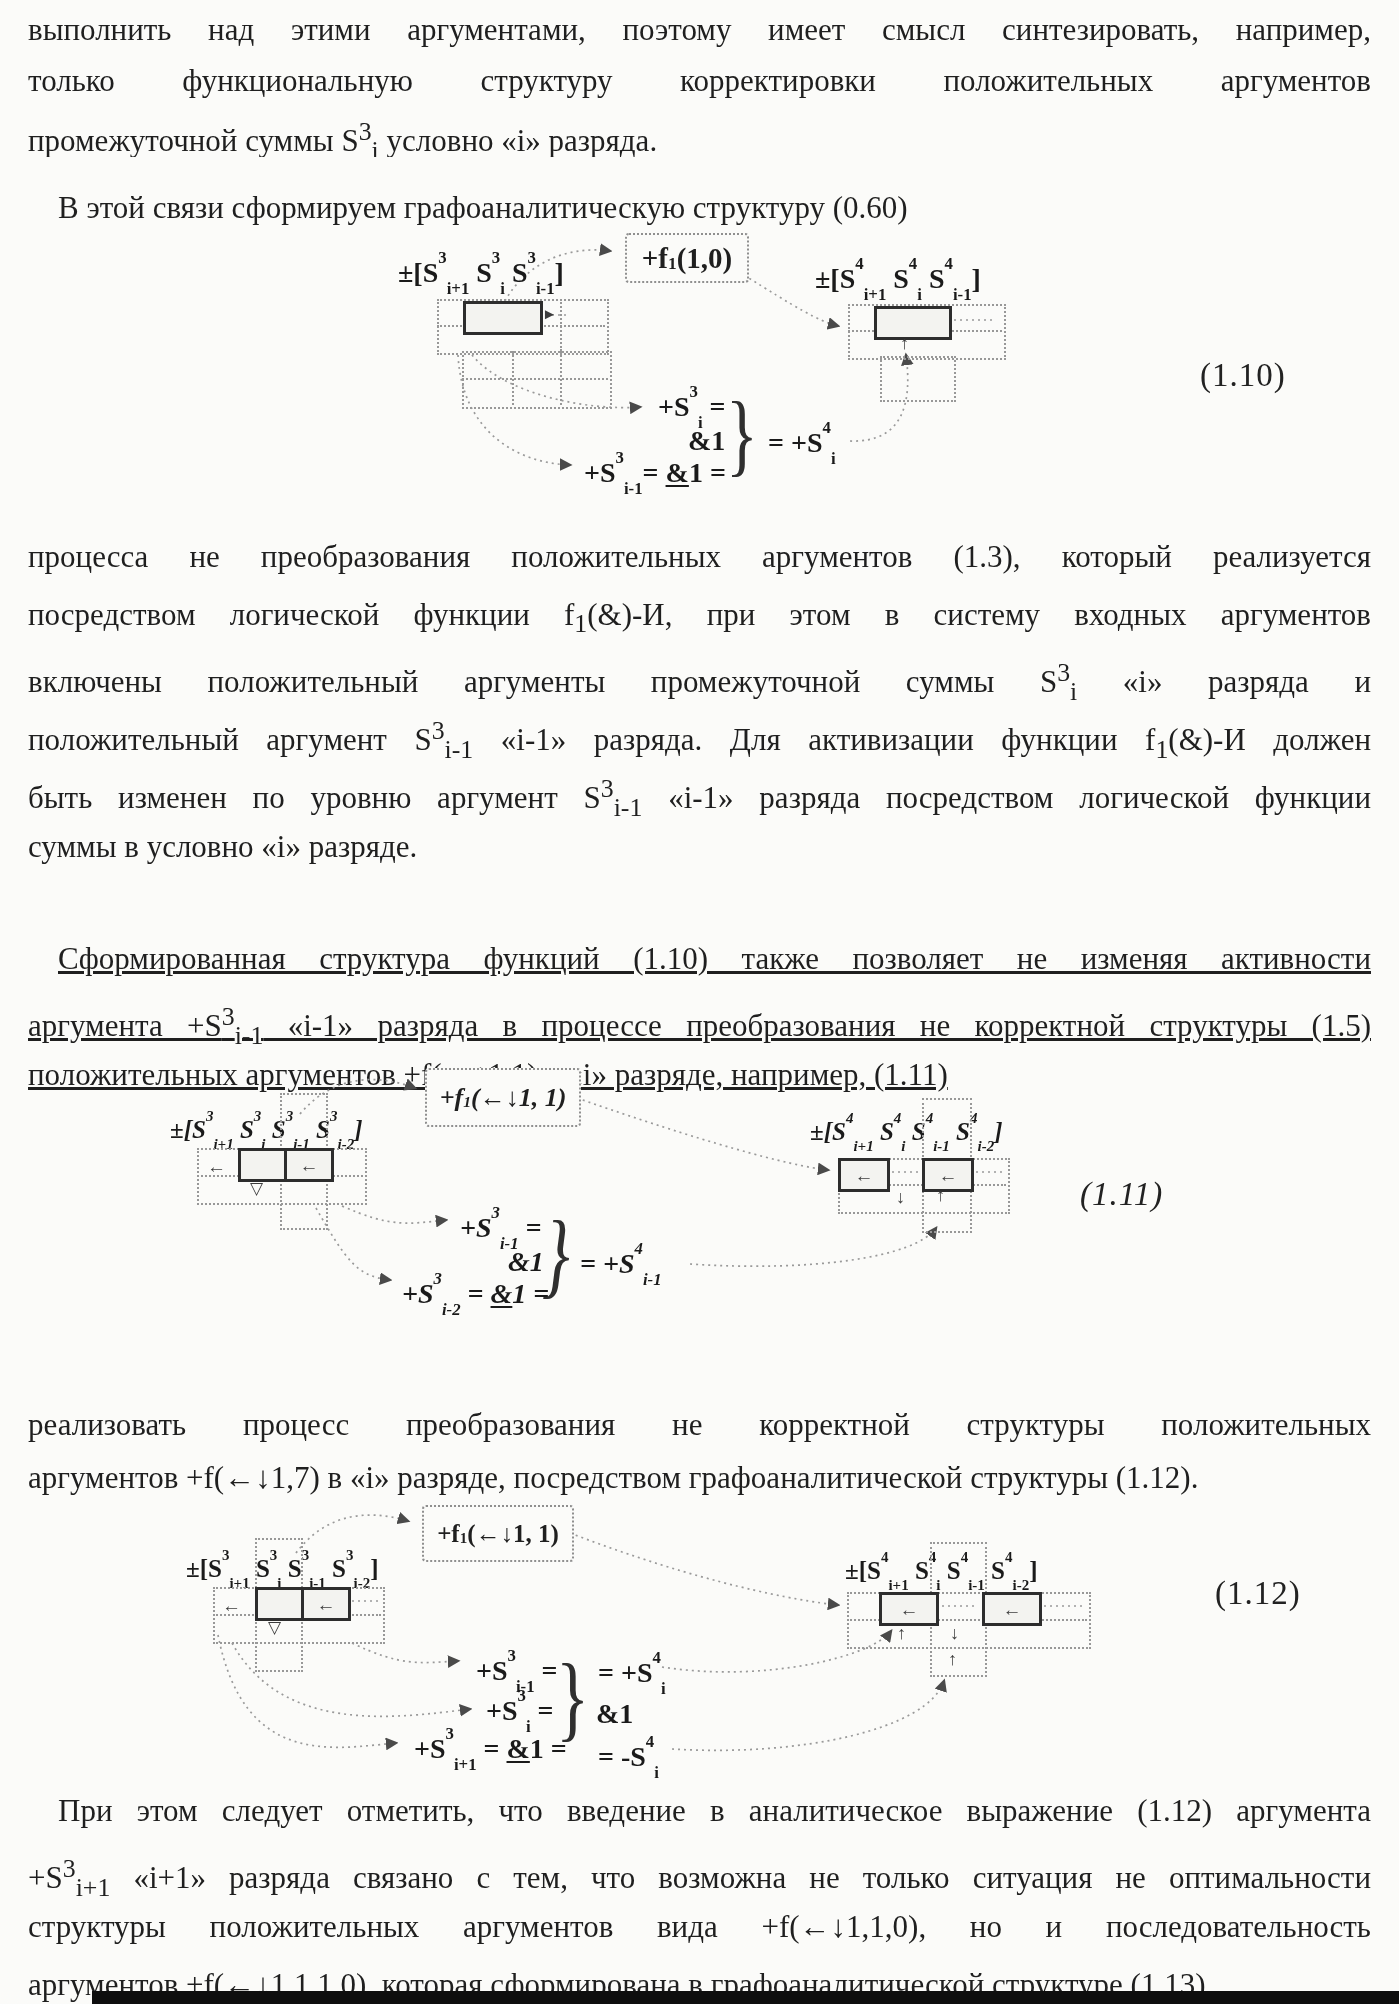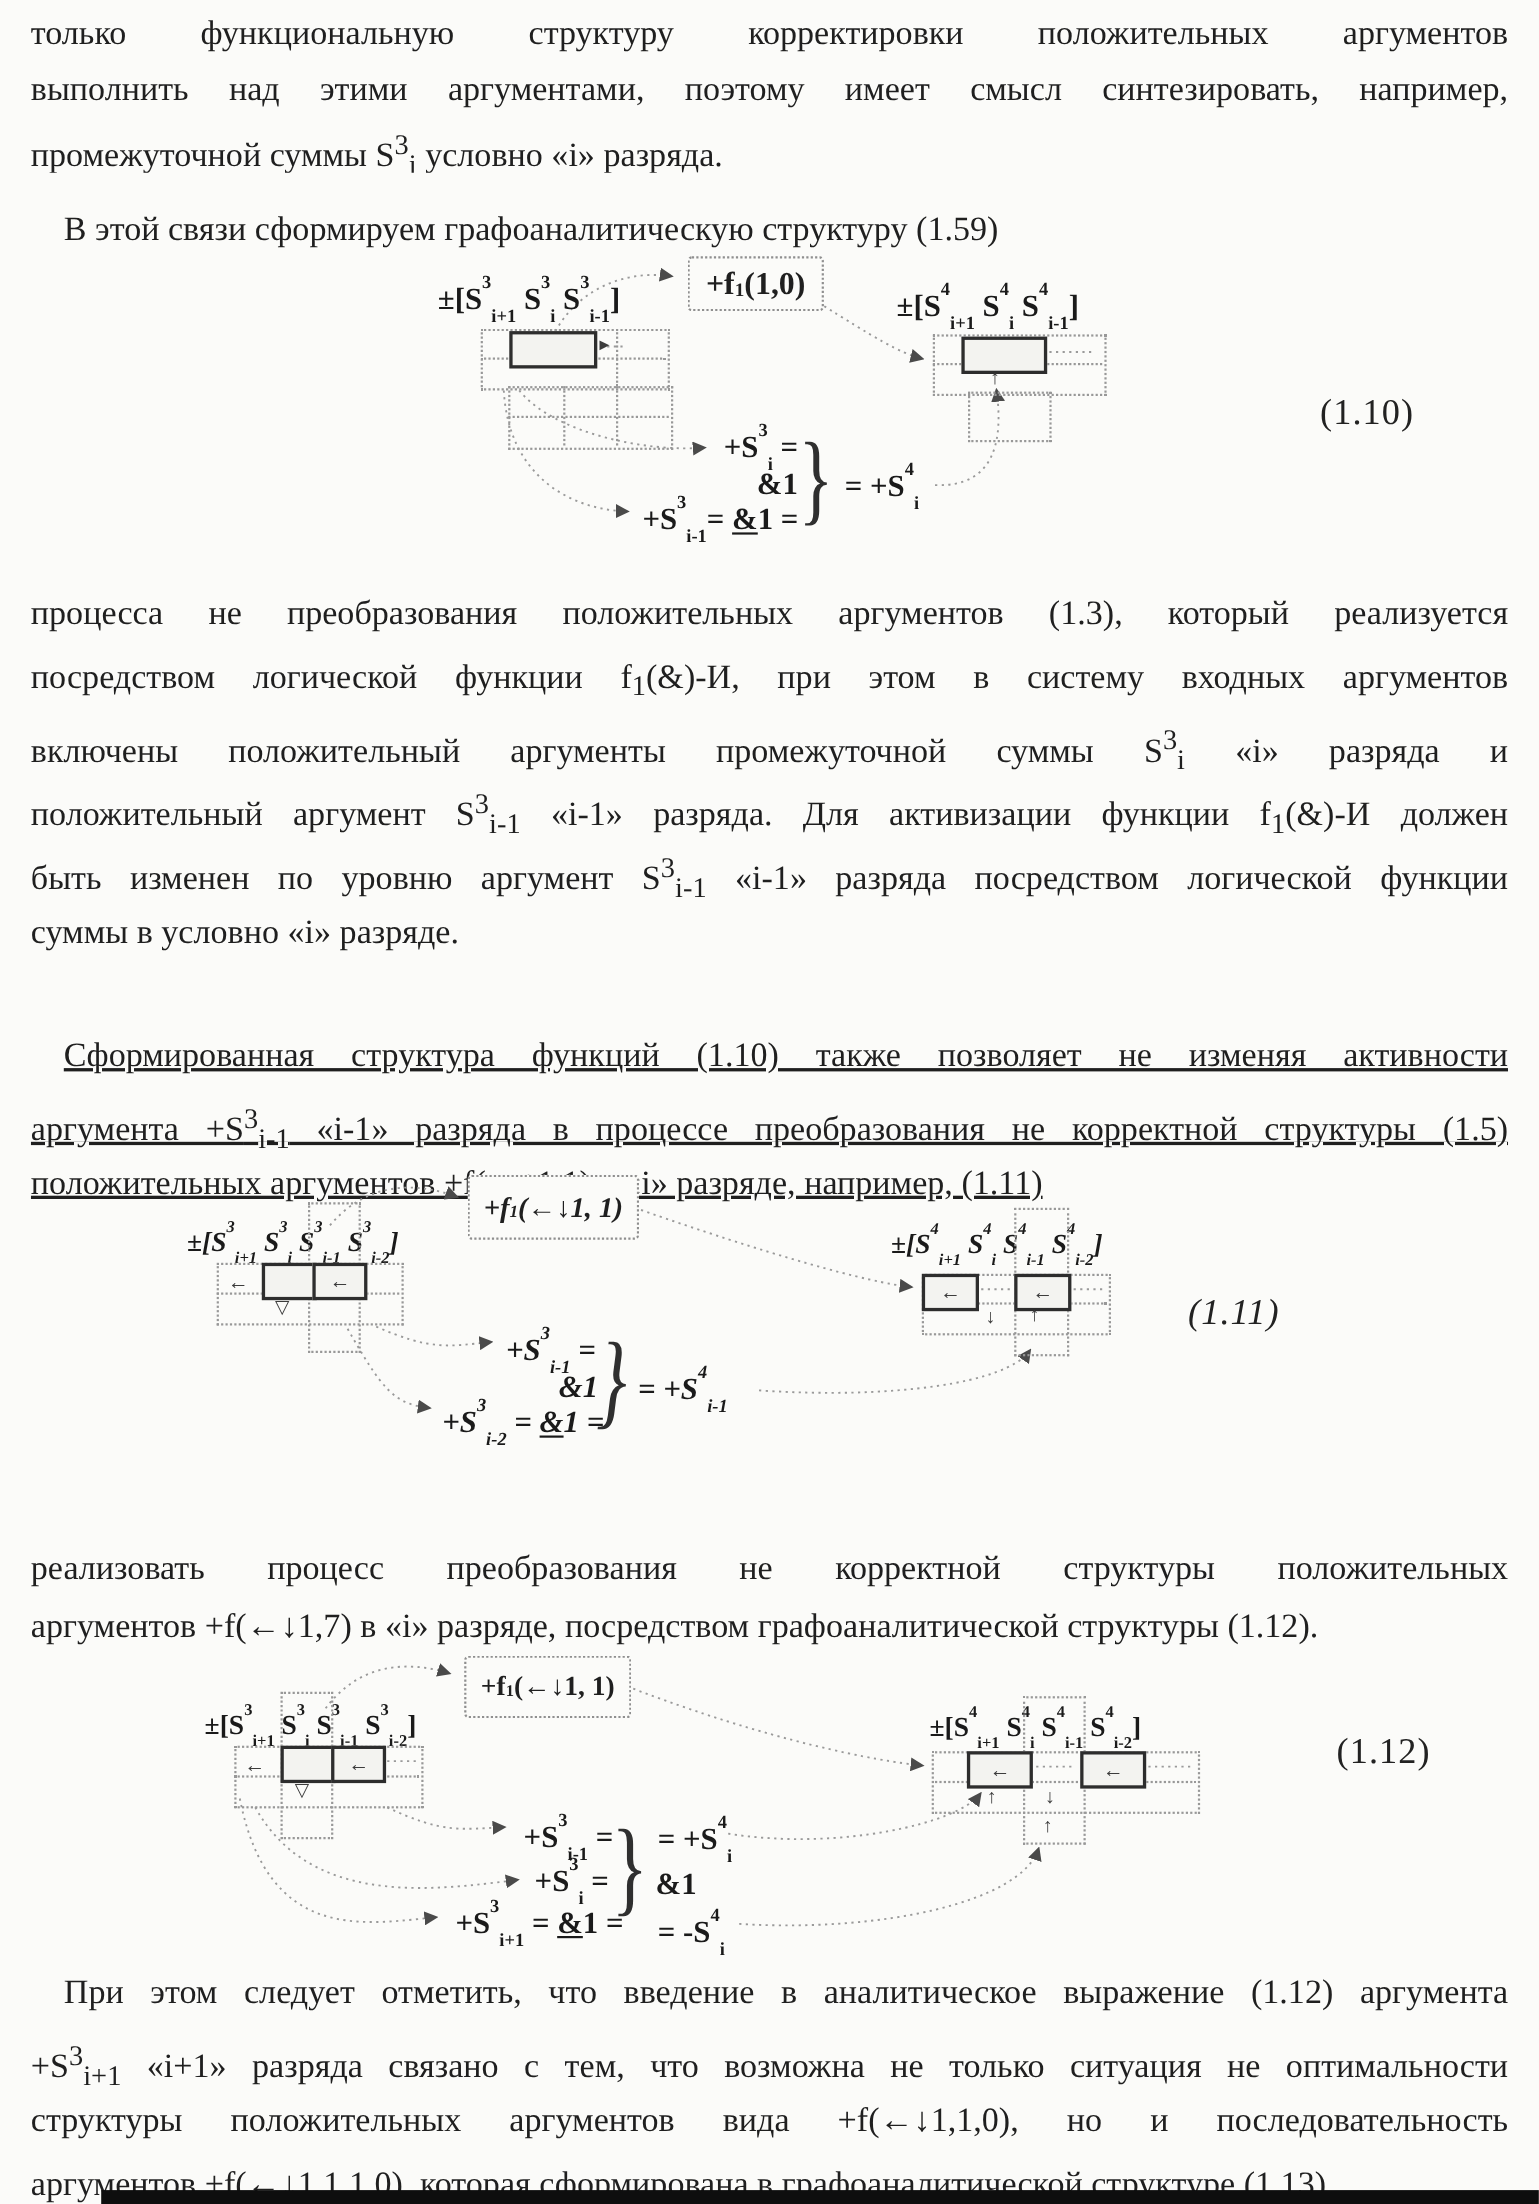--- a/index.html
+++ b/index.html
@@ -38,27 +38,27 @@
   .ar { position:absolute; color:#3c3c3c; line-height:1; font-size:19px; }
   .brace { position:absolute; color:#2f2f2f; line-height:1; transform:scaleX(0.72); transform-origin:left top; font-weight:normal; }
   .eqnum { position:absolute; font-size:33px; color:#222; letter-spacing:1px; }
   .scanbar { position:absolute; background:#0e0e0e; }
   u { text-underline-offset:3px; }
 </style>
 </head>
 <body>
 
 <div class="para" style="top:4px;">
+  <div class="tline jline" style="height:51px;line-height:51px;">выполнить над этими аргументами, поэтому имеет смысл синтезировать, например,</div>
   <div class="tline jline" style="height:51px;line-height:51px;">только функциональную структуру корректировки положительных аргументов</div>
-  <div class="tline jline" style="height:51px;line-height:51px;">выполнить над этими аргументами, поэтому имеет смысл синтезировать, например,</div>
   <div class="tline lline" style="height:51px;line-height:51px;">промежуточной суммы S<sup>3</sup><sub>i</sub> условно «i» разряда.</div>
 </div>
 
 <div class="para" style="top:182px;">
-  <div class="tline lline ind" style="height:51px;line-height:51px;">В этой связи сформируем графоаналитическую структуру  (1.59)</div>
+  <div class="tline lline ind" style="height:51px;line-height:51px;">В этой связи сформируем графоаналитическую структуру  (0.60)</div>
 </div>
 
 <div class="fig" style="top:215px;height:395px;">
   <svg class="conn" width="1399" height="395" viewBox="0 0 1399 395">
     <defs>
       <marker id="ah1" viewBox="0 0 10 10" refX="8" refY="5" markerWidth="7.5" markerHeight="7.5" orient="auto">
         <path d="M0,0 L10,5 L0,10 z" fill="#4a4a4a"></path>
       </marker>
     </defs>
     <g fill="none" stroke="#9a9a9a" stroke-width="1.7" stroke-dasharray="2 4">

